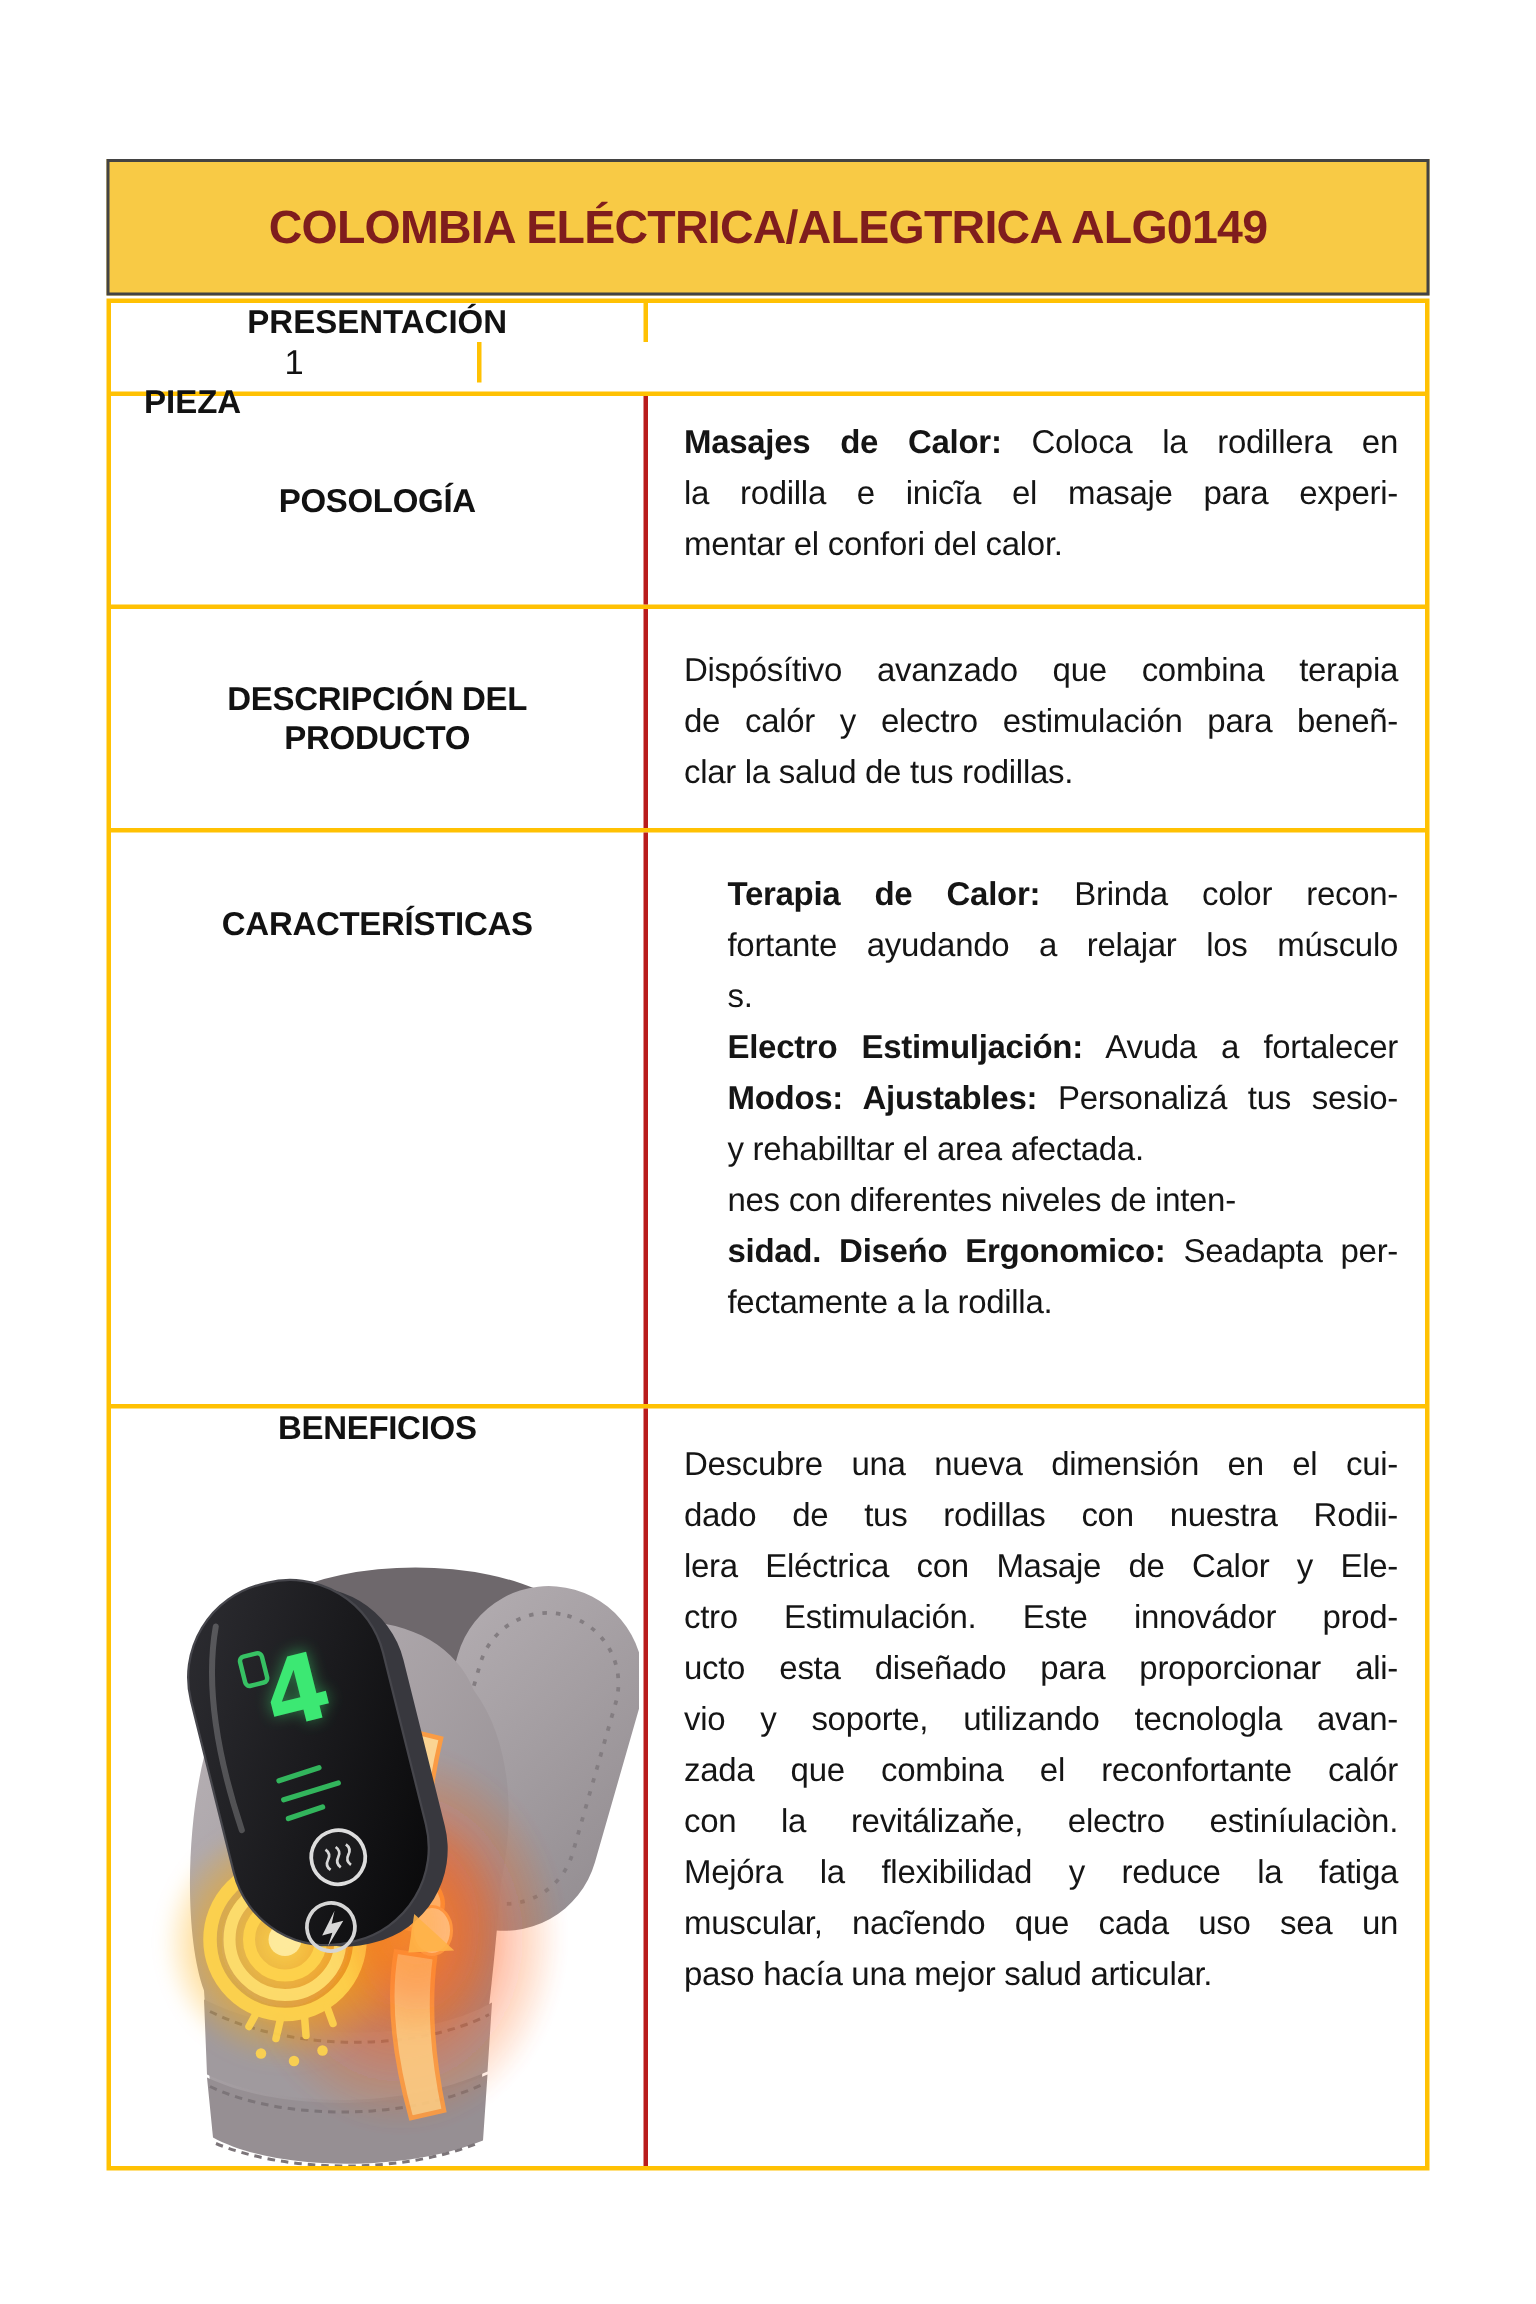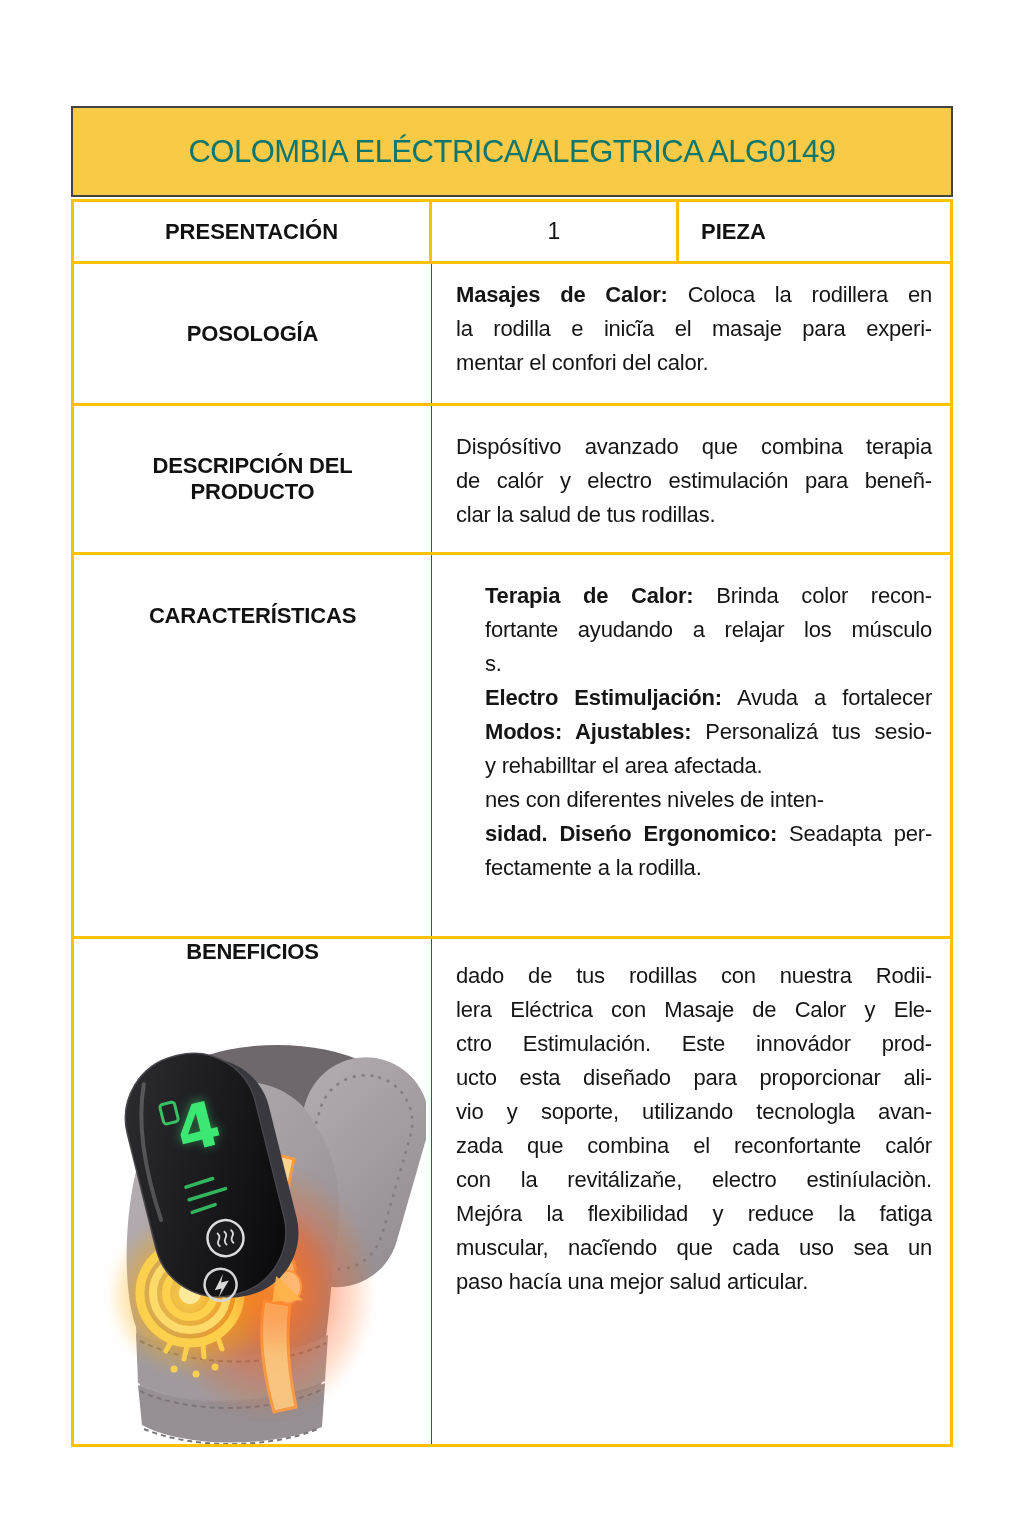--- a/index.html
+++ b/index.html
@@ -6,27 +6,27 @@
   body{
     width:1024px;height:1536px;position:relative;background:#ffffff;
     font-family:"Liberation Sans",sans-serif;color:#121212;overflow:hidden;
   }
   .sheet{position:absolute;left:71px;top:106px;width:882px;}
   .hdr{
     box-sizing:border-box;height:91px;background:#F8CA45;border:2px solid #434343;
     display:flex;align-items:center;justify-content:center;
   }
   .hdr-title{
-    font-weight:normal;font-size:31px;letter-spacing:-0.5px;color:#0f766e;white-space:nowrap;
+    font-weight:bold;font-size:31px;letter-spacing:-0.5px;color:#7f1d1d;white-space:nowrap;
   }
   .tbl{box-sizing:border-box;margin-top:2px;border:3px solid #FFC103;background:#ffffff;}
   .row{display:flex;border-top:3px solid #FFC103;}
-  .row.first{border-top:none;}
+  .row.first{border-top:none;flex-direction:column;}
   .lcell{
-    box-sizing:border-box;width:358px;border-right:1px solid #b91c1c;
+    box-sizing:border-box;width:358px;border-right:3px solid #b91c1c;
     display:flex;flex-direction:column;align-items:center;
     font-weight:bold;font-size:22px;letter-spacing:-0.2px;text-align:center;
     position:relative;overflow:hidden;
   }
   .ccell{
     flex:1;box-sizing:border-box;padding:0 18px 0 24px;
     font-size:22px;line-height:34px;letter-spacing:-0.2px;color:#151515;
     overflow:hidden;
   }
   .vcenter{justify-content:center;}
@@ -206,20 +206,21 @@
             </g>
             <g>
               <circle cx="112" cy="289" r="16" fill="none" stroke="#d5d5d5" stroke-width="2.5"></circle>
               <path d="M117,279 L105,293 L112,293 L107,301 L121,287 L113,287 Z" fill="#d8d8d8"></path>
             </g>
             <path d="M168,294 L188,324 L158,318 Z" fill="#ffb347" opacity="0.9"></path>
           </g>
         </svg>
       </div>
       <div class="ccell">
+          <div class="tline just"><span>Descubre una nueva dimensión en el cui-</span></div>
           <div class="tline just"><span>dado de tus rodillas con nuestra Rodii-</span></div>
           <div class="tline just"><span>lera Eléctrica con Masaje de Calor y Ele-</span></div>
           <div class="tline just"><span>ctro Estimulación. Este innovádor prod-</span></div>
           <div class="tline just"><span>ucto esta diseñado para proporcionar ali-</span></div>
           <div class="tline just"><span>vio y soporte, utilizando tecnologla avan-</span></div>
           <div class="tline just"><span>zada que combina el reconfortante calór</span></div>
           <div class="tline just"><span>con la revitálizaňe, electro estiníulaciòn.</span></div>
           <div class="tline just"><span>Mejóra la flexibilidad y reduce la fatiga</span></div>
           <div class="tline just"><span>muscular, nacĩendo que cada uso sea un</span></div>
           <div class="tline"><span>paso hacía una mejor salud articular.</span></div>

